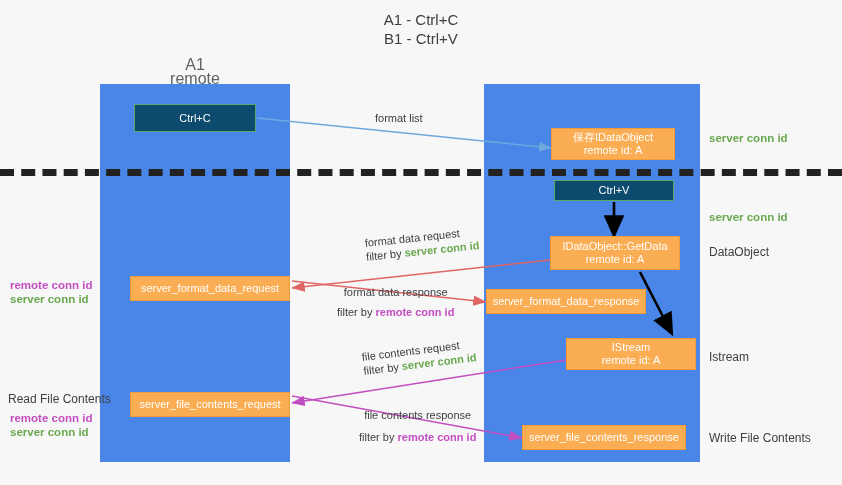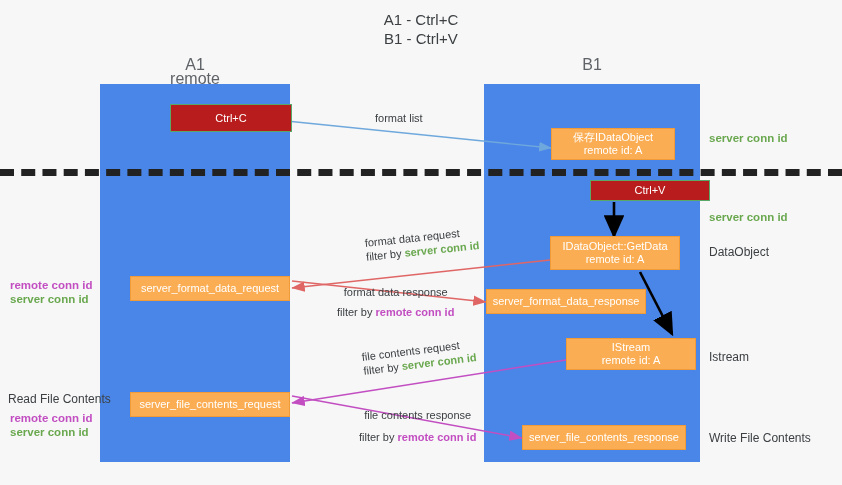--- a/index.html
+++ b/index.html
@@ -64,21 +64,21 @@
     display: flex;
     flex-direction: column;
     align-items: center;
     justify-content: center;
     color: #ffffff;
     font-size: 11px;
     line-height: 13px;
     text-align: center;
     padding: 2px 4px;
   }
-  .node.green  { background: #b91c1c; border: 1px solid #5aa868; margin-left: 36px; }
+  .node.green  { background: #0c4a6e; border: 1px solid #5aa868; }
   .node.orange { background: #fbad53; border: 1px solid #f09a38; }
   .node .l2 { display:block; }
 
   
   .side-label {
     font-size: 12px;
     line-height: 15px;
     color: #3c4043;
   }
   .conn-green {
@@ -120,21 +120,20 @@
   <div class="abs title">
     <div>A1 - Ctrl+C</div>
     <div>B1 - Ctrl+V</div>
   </div>
 
   <div class="abs col-head" style="left:100px; top:58px; width:190px;">
     <span class="ch-main">A1</span>
     <span class="ch-sub">remote</span>
   </div>
   <div class="abs col-head" style="left:484px; top:58px; width:216px;">
-    <span class="ch-main">B1</span>
   </div>
 
   <div class="abs lane" id="lane-a"></div>
   <div class="abs lane" id="lane-b"></div>
 
   <svg class="overlay">
     <defs>
       <marker id="ar-blue" markerWidth="9" markerHeight="7" refX="8.5" refY="3.5" orient="auto">
         <polygon points="0 0, 9 3.5, 0 7" fill="#6fa8dc"></polygon>
       </marker>

